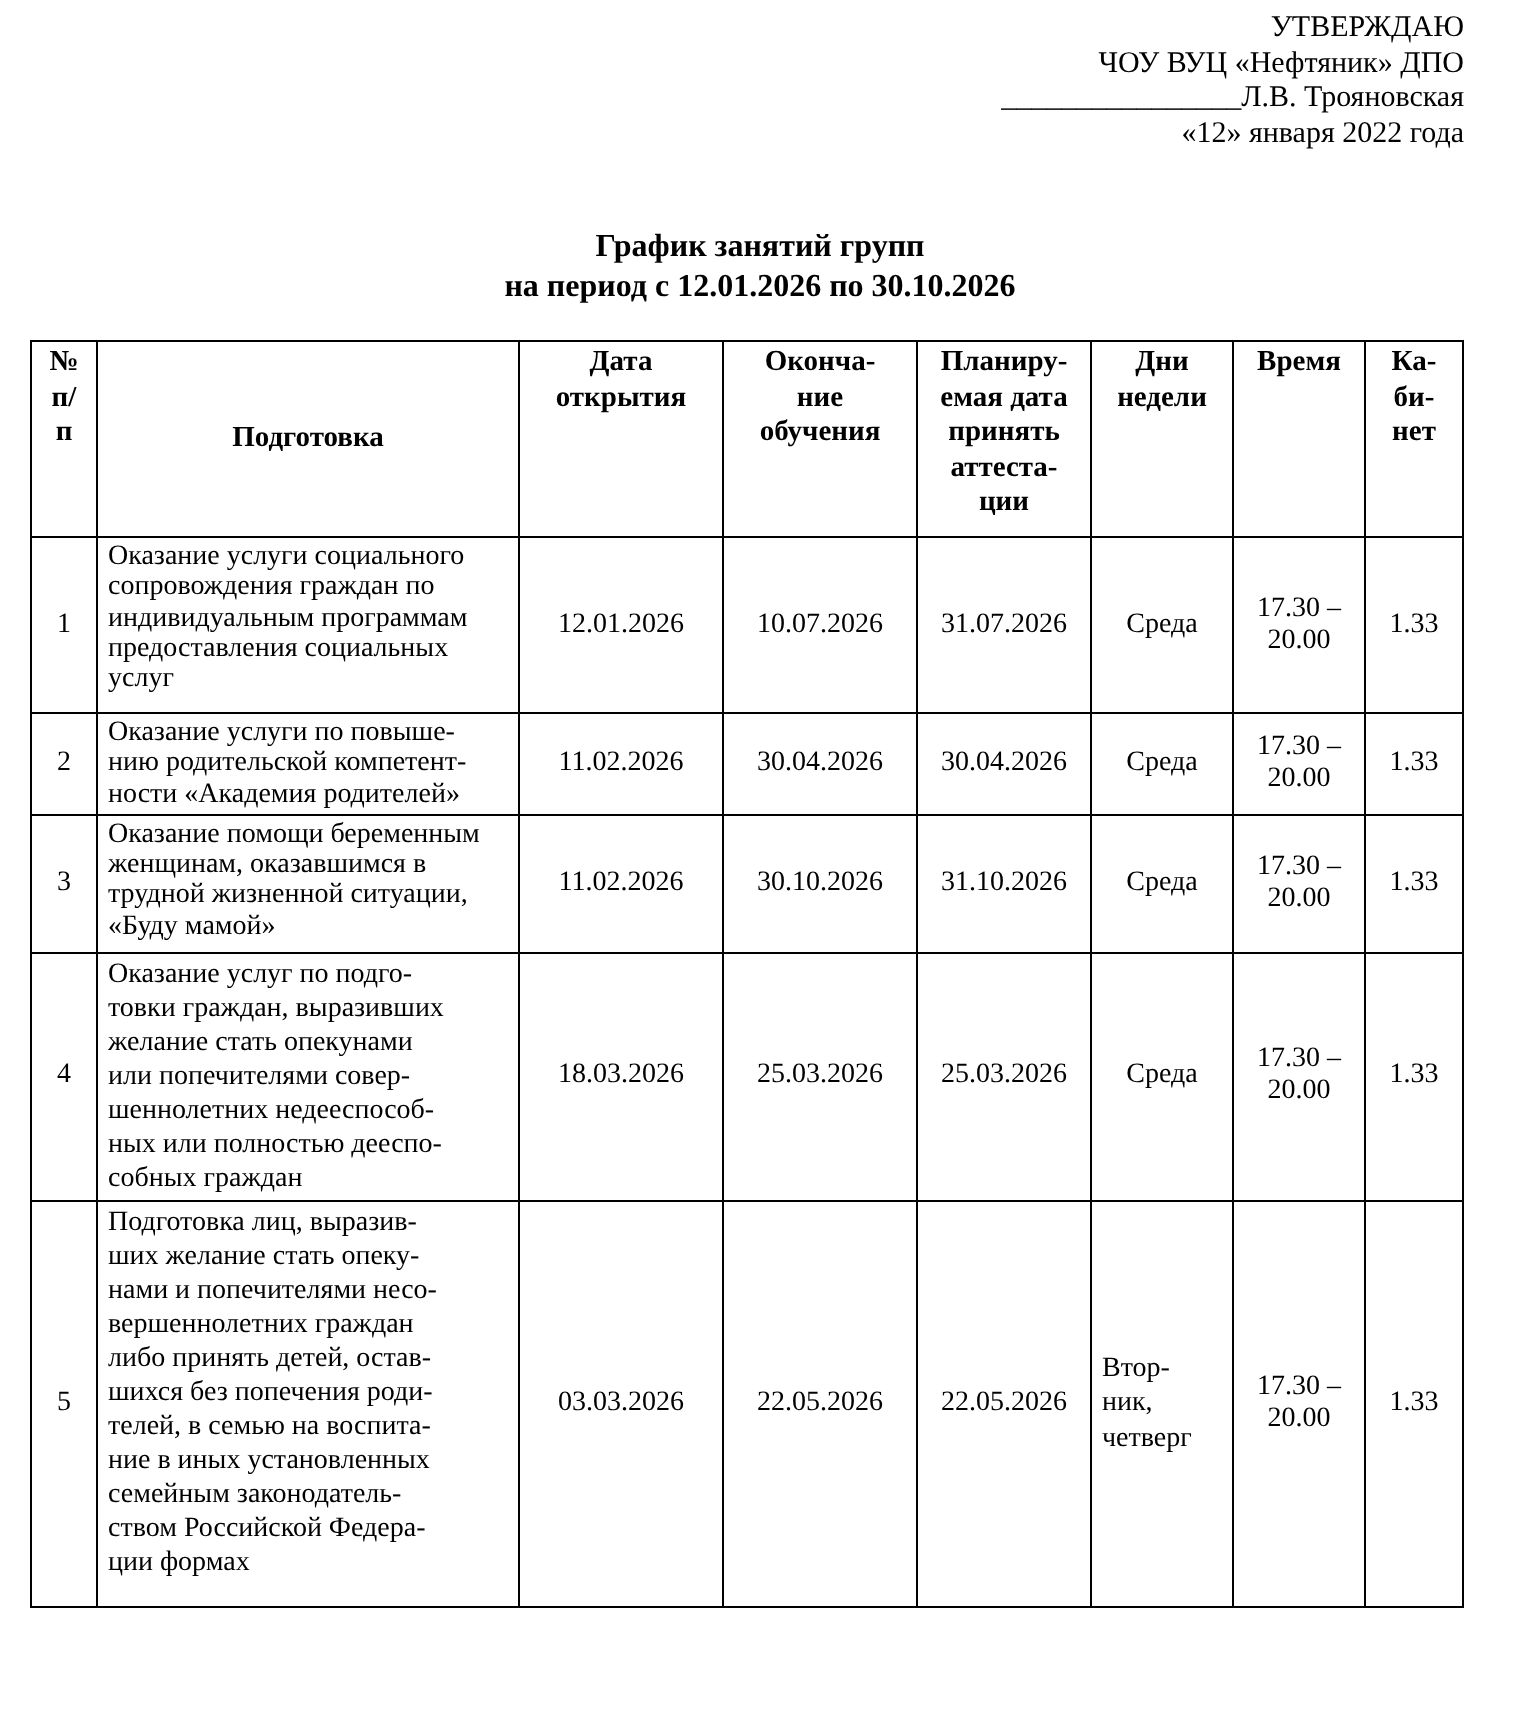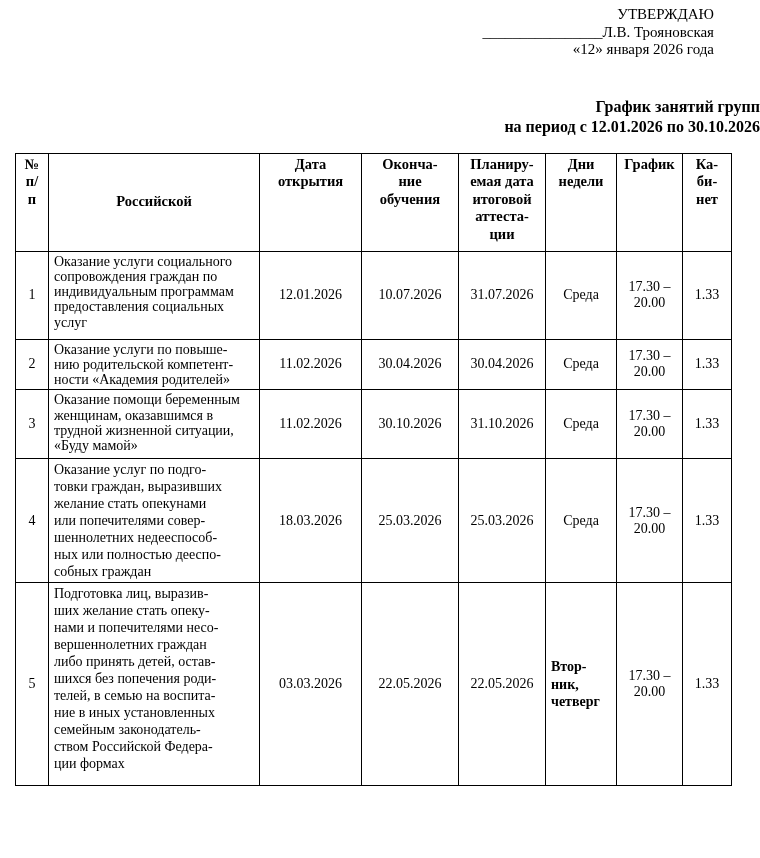--- a/index.html
+++ b/index.html
@@ -11,30 +11,30 @@
     width: 760px;
     height: 858px;
     font-family: "Liberation Serif", "DejaVu Serif", serif;
     color: #000000;
     overflow: hidden;
   }
 
   
   .approval {
     padding-top: 6px;
-    margin-right: 46px;
+    margin-right: 28px;
     text-align: right;
     font-size: 15px;
     line-height: 17.5px;
   }
 
   
   .doc-title {
     margin-top: 38px;
-    text-align: right;
+    text-align: center;
     font-weight: bold;
     font-size: 16px;
     line-height: 20px;
   }
 
   
   table.schedule {
     border-collapse: collapse;
     table-layout: fixed;
     margin: 16px 0 0 15px;
@@ -78,37 +78,37 @@
     padding-left: 5px;
     padding-right: 4px;
   }
   tr.lh-sm td.direction { line-height: 15.3px; }
   tr.lh-lg td.direction { line-height: 17px; }
   td.days-left {
     text-align: left;
     vertical-align: middle;
     line-height: 17.5px;
     padding-left: 5px;
-    font-weight: bold;
   }
 
   tr.h-head { height: 98px; }
   tr.h-r1 { height: 88px; }
   tr.h-r2 { height: 50px; }
   tr.h-r3 { height: 69px; }
   tr.h-r4 { height: 123px; }
   tr.h-r5 { height: 203px; }
 </style>
 </head>
 <body>
 
 <div class="approval">
   <div>УТВЕРЖДАЮ</div>
+  <div>ЧОУ ВУЦ «Нефтяник» ДПО</div>
   <div>________________Л.В. Трояновская</div>
-  <div>«12» января 2026 года</div>
+  <div>«12» января 2022 года</div>
 </div>
 
 <div class="doc-title">
   <div>График занятий групп</div>
   <div>на период с 12.01.2026 по 30.10.2026</div>
 </div>
 
 <table class="schedule">
   <colgroup>
     <col class="c1">
@@ -118,34 +118,34 @@
     <col class="c5">
       <col class="c6">
       <col class="c7">
       <col class="c8">
   </colgroup>
   <tbody>
     <tr class="h-head">
       <th>№
 п/
 п</th>
-      <th class="v-mid">Российской</th>
+      <th class="v-mid">Подготовка</th>
       <th>Дата
 открытия</th>
       <th>Оконча-
 ние
 обучения</th>
       <th>Планиру-
 емая дата
-итоговой
+принять
 аттеста-
 ции</th>
       <th>Дни
 недели</th>
-      <th>График</th>
+      <th>Время</th>
       <th>Ка-
 би-
 нет</th>
     </tr>
 
     <tr class="h-r1 lh-sm">
       <td class="center">1</td>
       <td class="direction">Оказание услуги социального
 сопровождения граждан по
 индивидуальным программам

